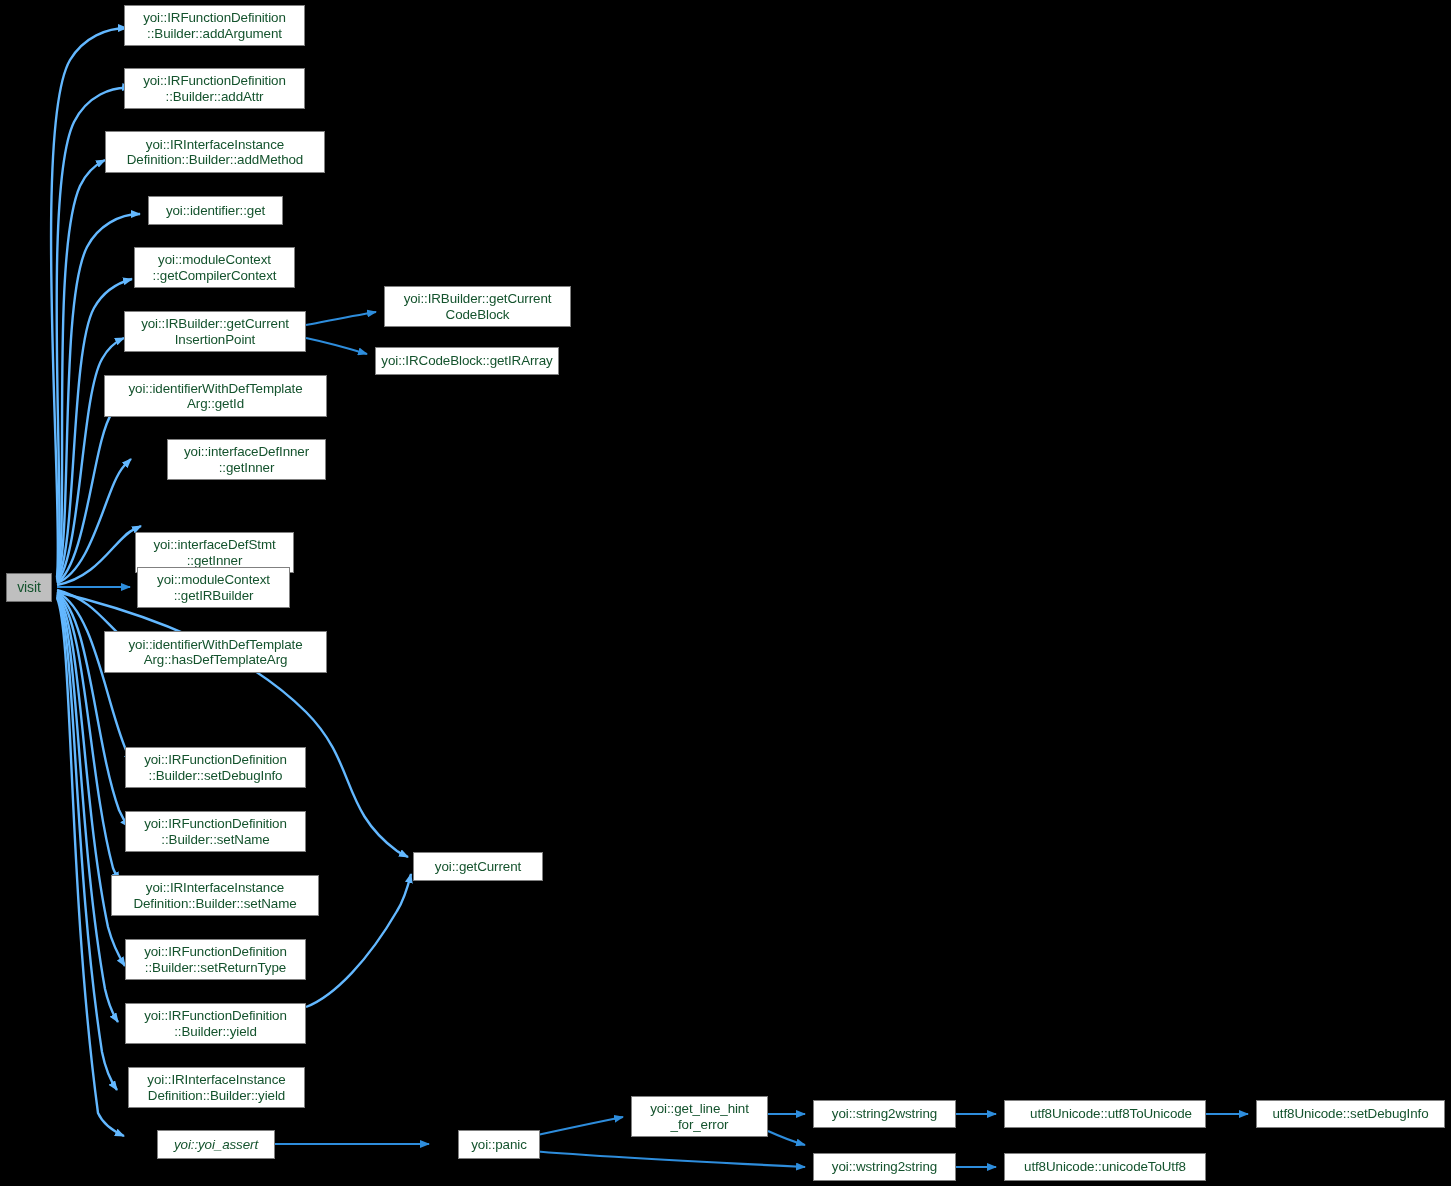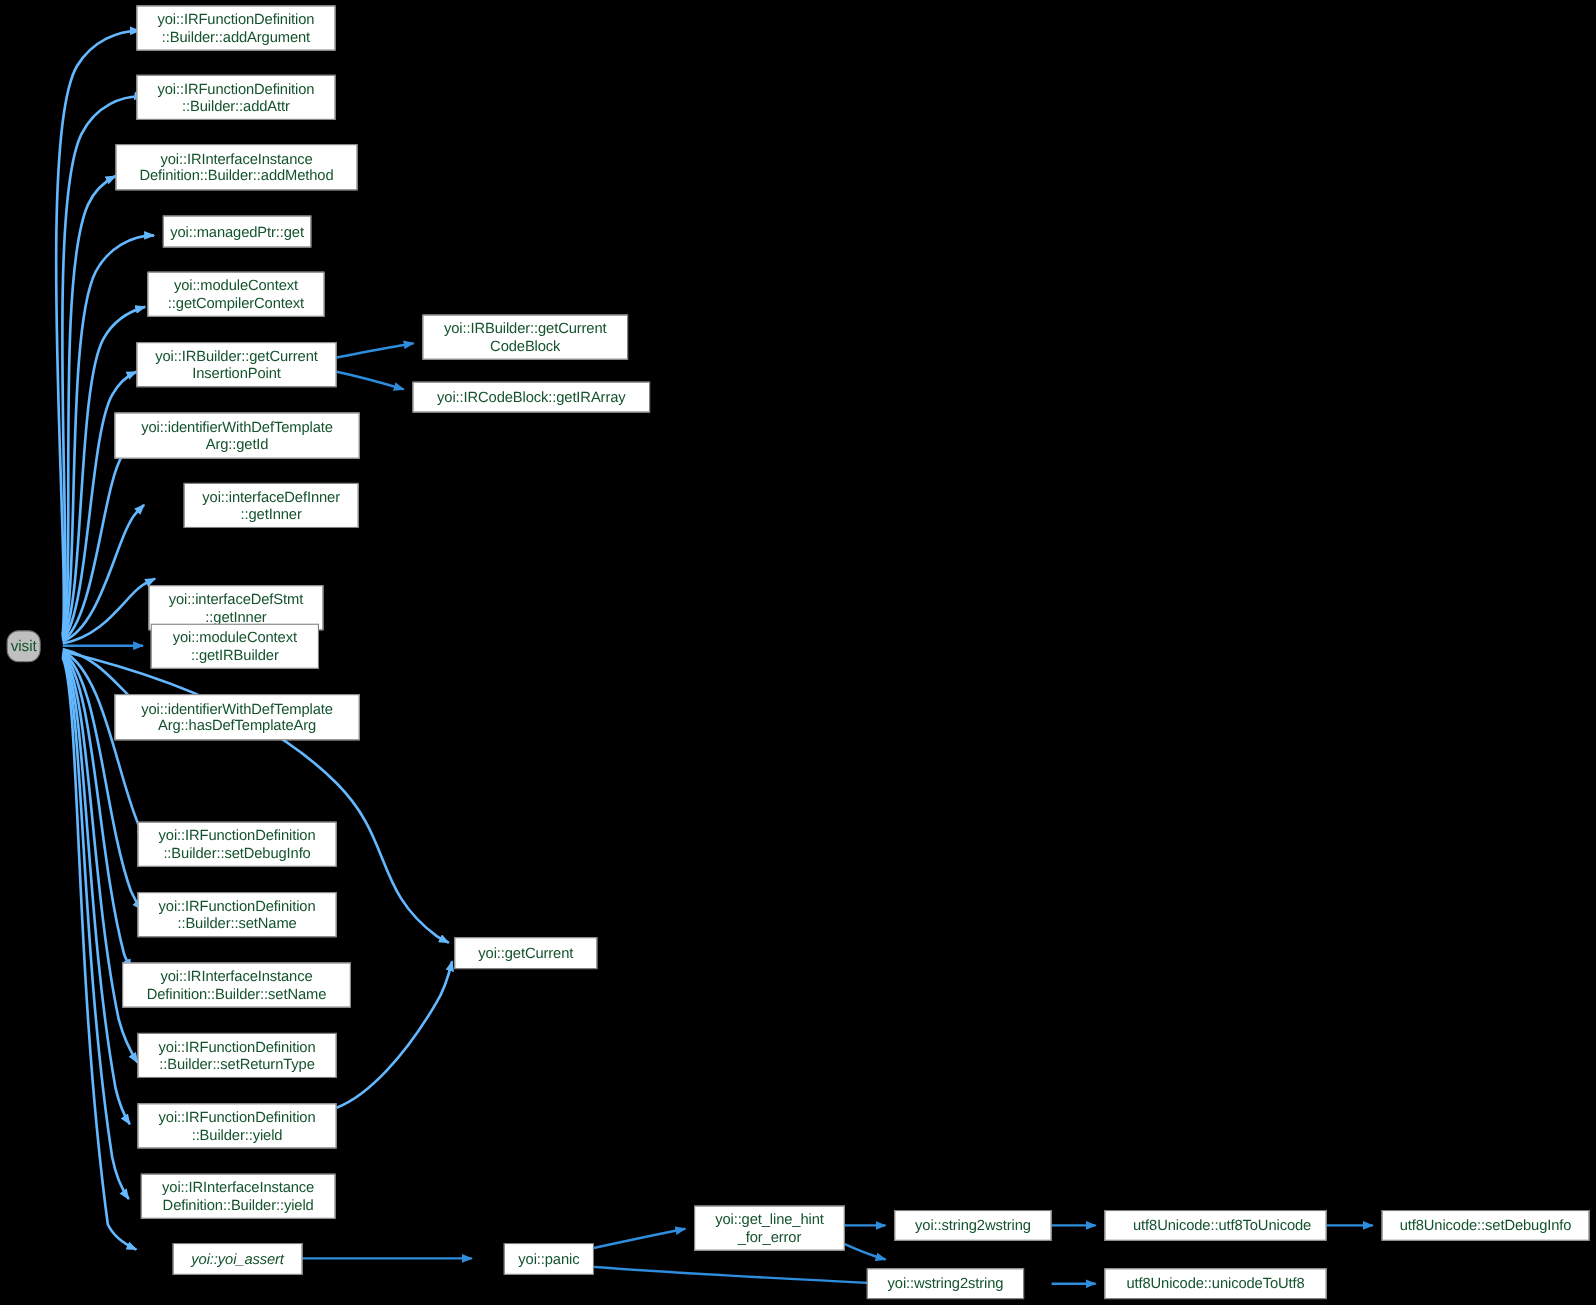--- a/index.html
+++ b/index.html
@@ -86,28 +86,28 @@
         <path d="M519,1139 C551,1132 593,1123 623,1117" fill="none" stroke="#2e8ddc" stroke-width="2.2" marker-end="url(#arrow-dark)"></path>
         <path d="M519,1150 C587,1156 723,1163 805,1167" fill="none" stroke="#2e8ddc" stroke-width="2.2" marker-end="url(#arrow-dark)"></path>
         <path d="M768,1114 L805,1114" fill="none" stroke="#2e8ddc" stroke-width="2.2" marker-end="url(#arrow-dark)"></path>
         <path d="M768,1131 C779,1136 791,1141 805,1145" fill="none" stroke="#2e8ddc" stroke-width="2.2" marker-end="url(#arrow-dark)"></path>
         <path d="M956,1114 L996,1114" fill="none" stroke="#2e8ddc" stroke-width="2.2" marker-end="url(#arrow-dark)"></path>
         <path d="M956,1167 L996,1167" fill="none" stroke="#2e8ddc" stroke-width="2.2" marker-end="url(#arrow-dark)"></path>
         <path d="M1206,1114 L1248,1114" fill="none" stroke="#2e8ddc" stroke-width="2.2" marker-end="url(#arrow-dark)"></path>
       </g>
   </svg>
   <div id="nodes">
-      <div class="node root" style="left: 6px; top: 573px; width: 31px; height: 29px; border-radius: 11px;">visit</div>
+      <div class="node root" style="left: 6px; top: 573px; width: 46px; height: 29px;">visit</div>
       <div class="node" style="left: 124px; top: 5px; width: 181px; height: 41px;">yoi::IRFunctionDefinition
 ::Builder::addArgument</div>
       <div class="node" style="left: 124px; top: 68px; width: 181px; height: 41px;">yoi::IRFunctionDefinition
 ::Builder::addAttr</div>
       <div class="node" style="left: 105px; top: 131px; width: 220px; height: 42px;">yoi::IRInterfaceInstance
 Definition::Builder::addMethod</div>
-      <div class="node" style="left: 148px; top: 196px; width: 135px; height: 29px;">yoi::managedPtr::get</div>
+      <div class="node" style="left: 148px; top: 196px; width: 135px; height: 29px;">yoi::identifier::get</div>
       <div class="node" style="left: 134px; top: 247px; width: 161px; height: 41px;">yoi::moduleContext
 ::getCompilerContext</div>
       <div class="node" style="left: 124px; top: 311px; width: 182px; height: 41px;">yoi::IRBuilder::getCurrent
 InsertionPoint</div>
       <div class="node" style="left: 104px; top: 375px; width: 223px; height: 42px;">yoi::identifierWithDefTemplate
 Arg::getId</div>
       <div class="node" style="left: 135px; top: 439px; width: 159px; height: 41px; margin-left: 32px;">yoi::interfaceDefInner
 ::getInner</div>
       <div class="node" style="left: 135px; top: 532px; width: 159px; height: 41px;">yoi::interfaceDefStmt
 ::getInner</div>
@@ -123,24 +123,24 @@
 Definition::Builder::setName</div>
       <div class="node" style="left: 125px; top: 939px; width: 181px; height: 41px;">yoi::IRFunctionDefinition
 ::Builder::setReturnType</div>
       <div class="node" style="left: 125px; top: 1003px; width: 181px; height: 41px;">yoi::IRFunctionDefinition
 ::Builder::yield</div>
       <div class="node" style="left: 128px; top: 1067px; width: 177px; height: 41px;">yoi::IRInterfaceInstance
 Definition::Builder::yield</div>
       <div class="node" style="left: 157px; top: 1130px; width: 118px; height: 29px; font-style: italic;">yoi::yoi_assert</div>
       <div class="node" style="left: 384px; top: 286px; width: 187px; height: 41px;">yoi::IRBuilder::getCurrent
 CodeBlock</div>
-      <div class="node" style="left: 375px; top: 347px; width: 216px; height: 28px;">yoi::IRCodeBlock::getIRArray</div>
+      <div class="node" style="left: 375px; top: 347px; width: 184px; height: 28px;">yoi::IRCodeBlock::getIRArray</div>
       <div class="node" style="left: 413px; top: 852px; width: 130px; height: 29px;">yoi::getCurrent</div>
       <div class="node" style="left: 458px; top: 1130px; width: 82px; height: 29px;">yoi::panic</div>
       <div class="node" style="left: 631px; top: 1096px; width: 137px; height: 41px;">yoi::get_line_hint
 _for_error</div>
       <div class="node" style="left: 813px; top: 1100px; width: 143px; height: 28px;">yoi::string2wstring</div>
-      <div class="node" style="left: 788px; top: 1153px; width: 143px; height: 28px;">yoi::wstring2string</div>
+      <div class="node" style="left: 813px; top: 1153px; width: 143px; height: 28px;">yoi::wstring2string</div>
       <div class="node" style="left: 1004px; top: 1100px; width: 202px; height: 28px; padding-left: 15px;">utf8Unicode::utf8ToUnicode</div>
       <div class="node" style="left: 1004px; top: 1153px; width: 202px; height: 28px;">utf8Unicode::unicodeToUtf8</div>
       <div class="node" style="left: 1256px; top: 1100px; width: 189px; height: 28px;">utf8Unicode::setDebugInfo</div>
     </div>
 </div>
 
 </body></html>

